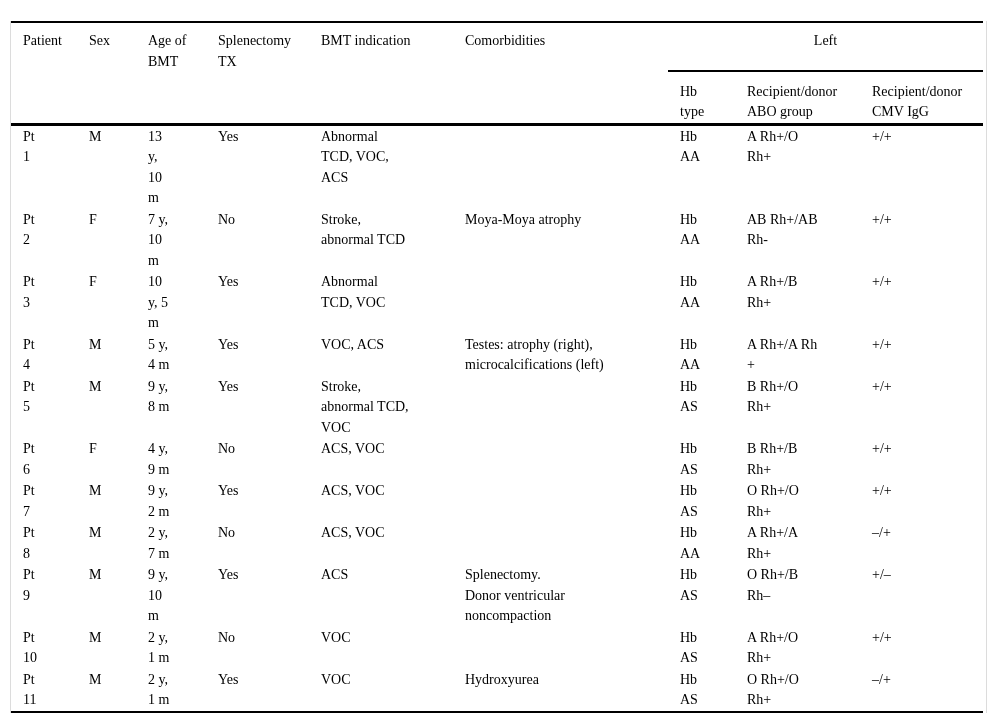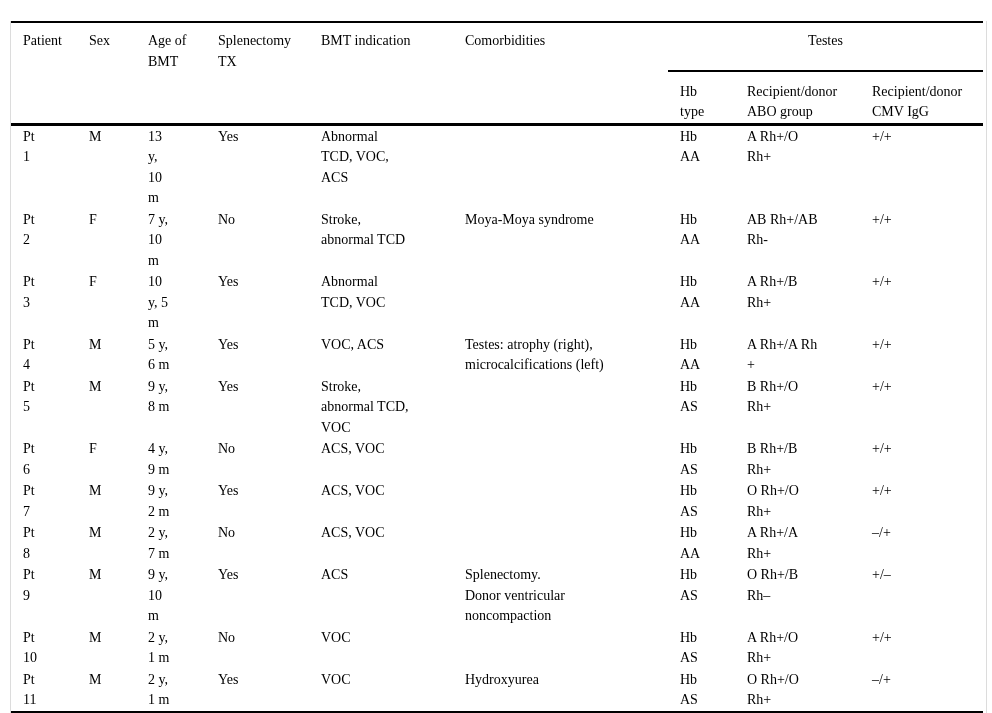--- a/index.html
+++ b/index.html
@@ -83,21 +83,21 @@
       <thead>
         <tr>
           <th class="main-head" rowspan="2">Patient</th>
           <th class="main-head" rowspan="2">Sex</th>
           <th class="main-head" rowspan="2">Age of
 BMT</th>
           <th class="main-head" rowspan="2">Splenectomy
 TX</th>
           <th class="main-head" rowspan="2">BMT indication</th>
           <th class="main-head" rowspan="2">Comorbidities</th>
-          <th class="donor-group" colspan="3">Testes</th>
+          <th class="donor-group" colspan="3">Left</th>
         </tr>
         <tr class="subhead">
           <th>Hb
 type</th>
           <th>Recipient/donor
 ABO group</th>
           <th>Recipient/donor
 CMV IgG</th>
         </tr>
       </thead>
@@ -124,21 +124,21 @@
           <tr>
     <td>Pt
 2</td>
     <td>F</td>
     <td>7 y,
 10
 m</td>
     <td>No</td>
     <td>Stroke,
 abnormal TCD</td>
-    <td>Moya-Moya syndrome</td>
+    <td>Moya-Moya atrophy</td>
     <td>Hb
 AA</td>
     <td>AB Rh+/AB
 Rh-</td>
     <td>+/+</td>
   </tr>
           <tr>
     <td>Pt
 3</td>
     <td>F</td>
@@ -153,21 +153,21 @@
 AA</td>
     <td>A Rh+/B
 Rh+</td>
     <td>+/+</td>
   </tr>
           <tr>
     <td>Pt
 4</td>
     <td>M</td>
     <td>5 y,
-6 m</td>
+4 m</td>
     <td>Yes</td>
     <td>VOC, ACS</td>
     <td>Testes: atrophy (right),
 microcalcifications (left)</td>
     <td>Hb
 AA</td>
     <td>A Rh+/A Rh
 +</td>
     <td>+/+</td>
   </tr>

